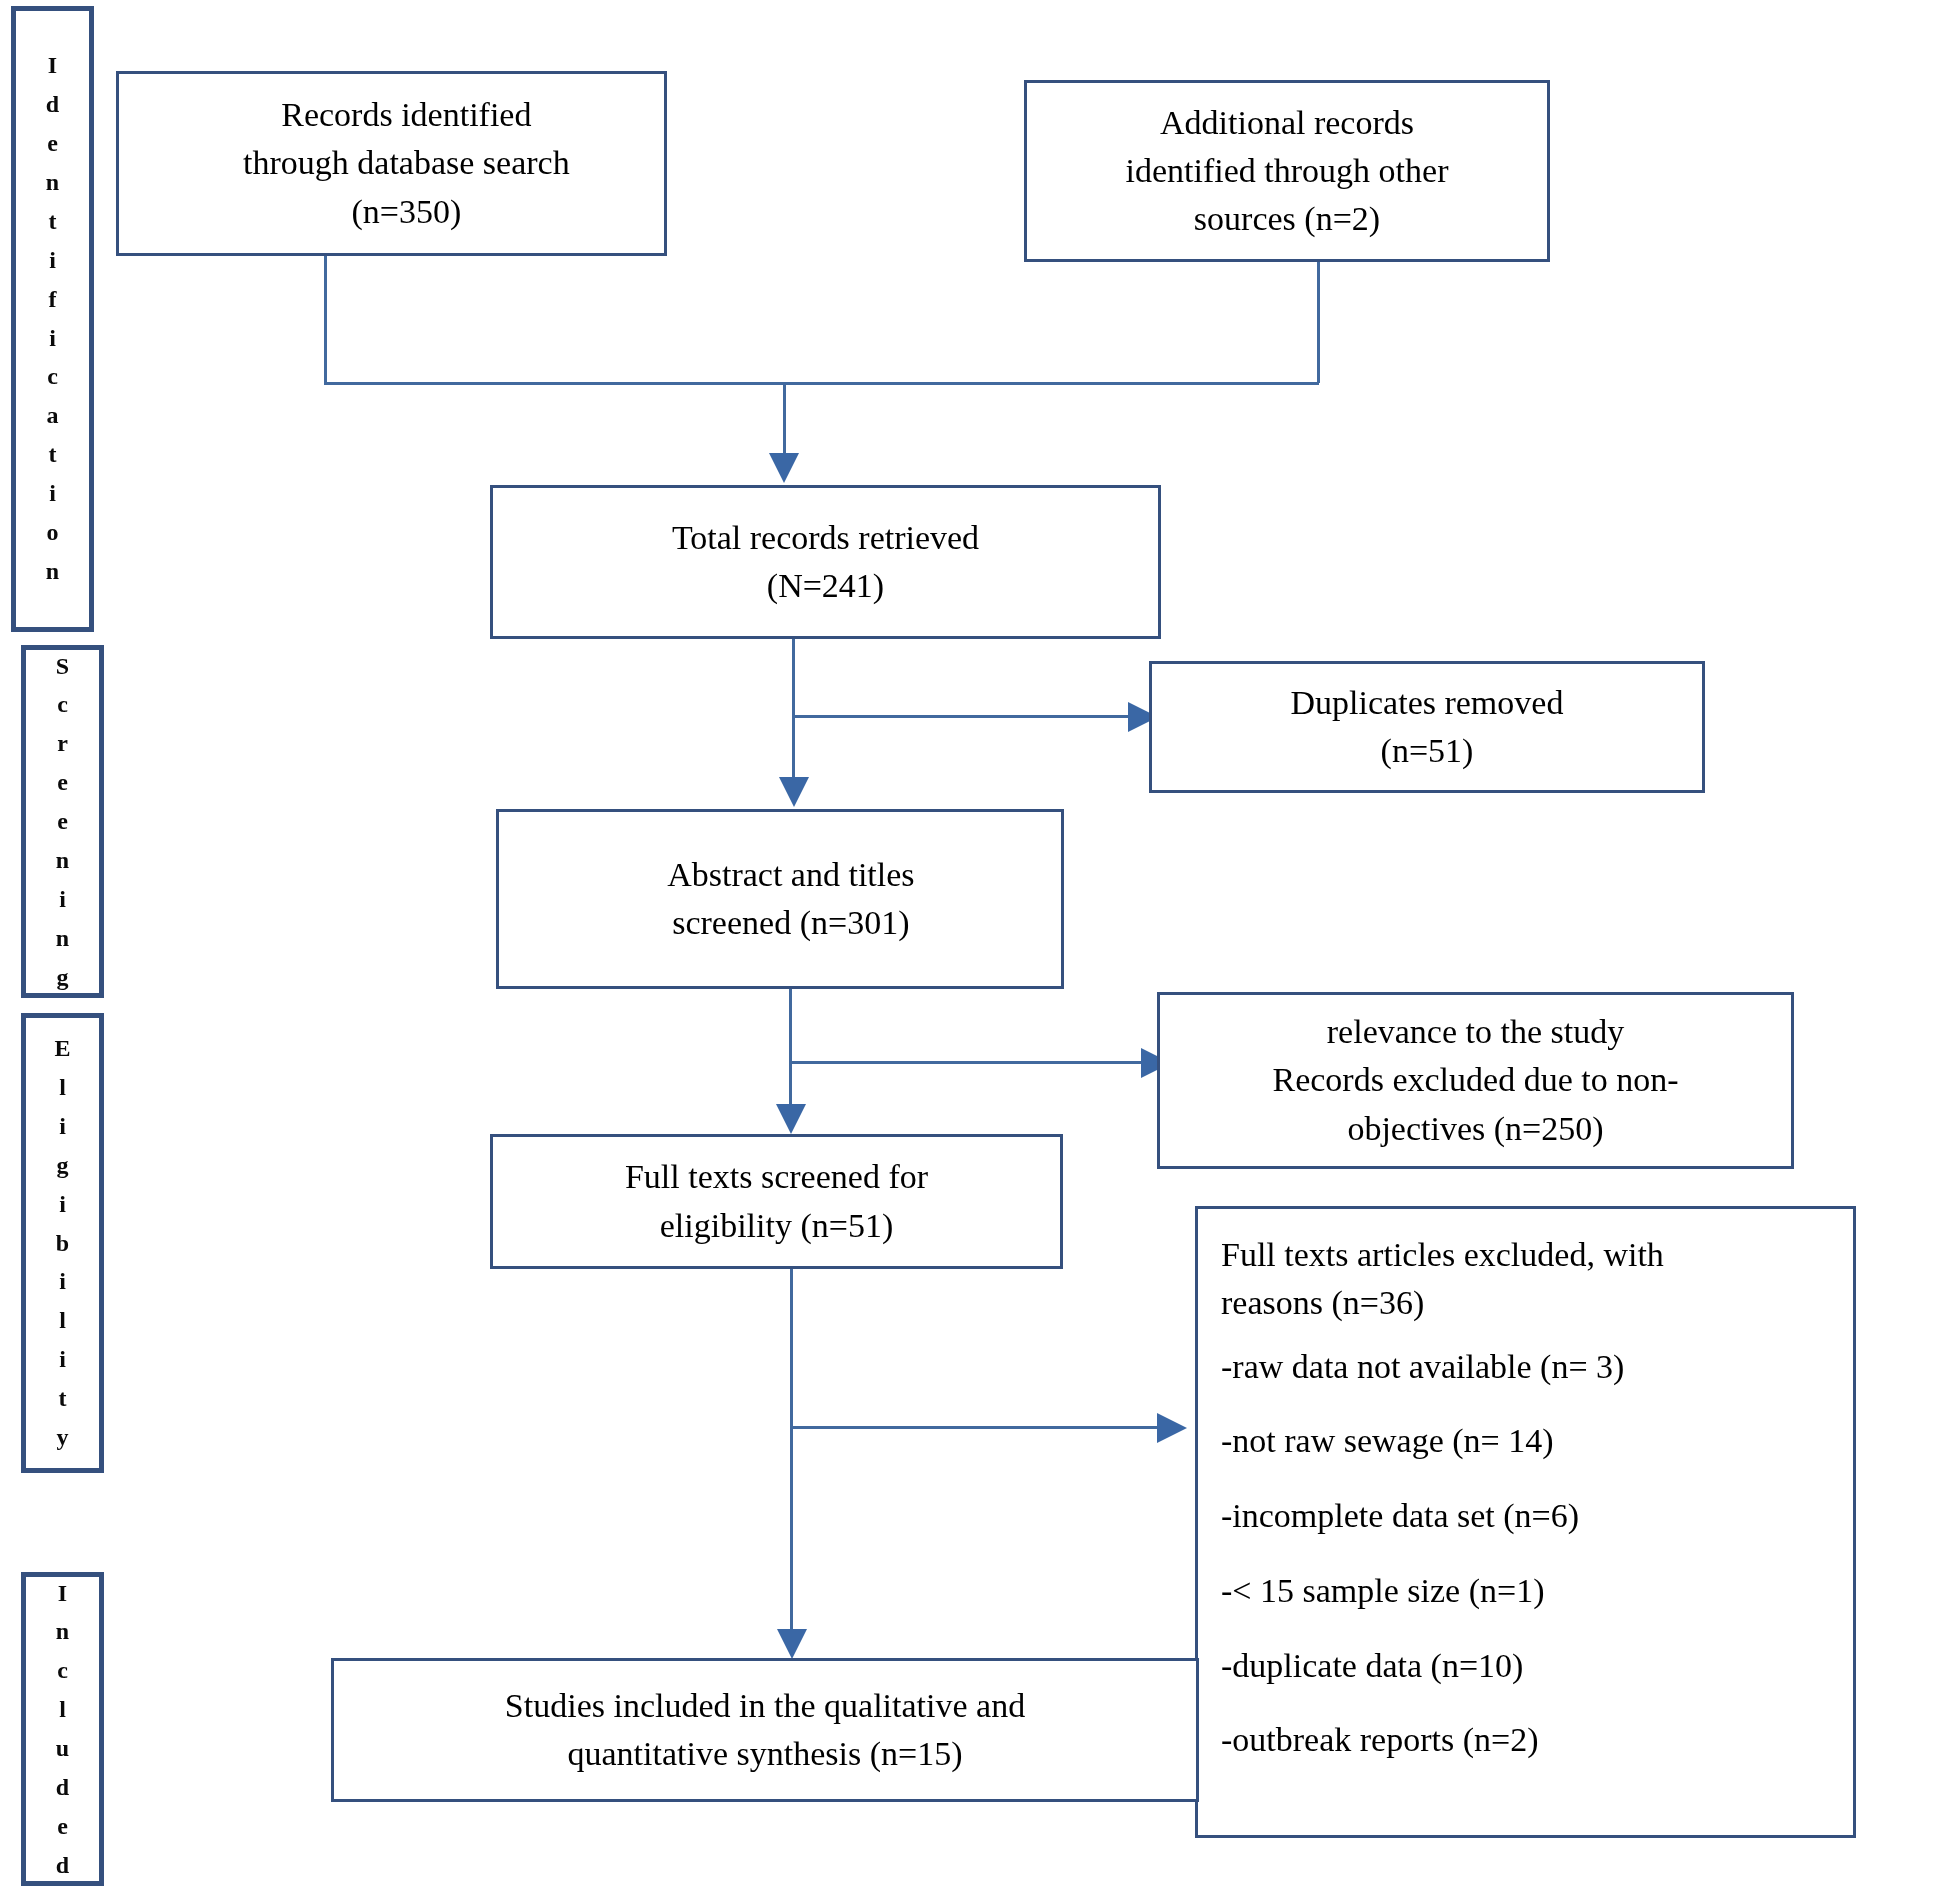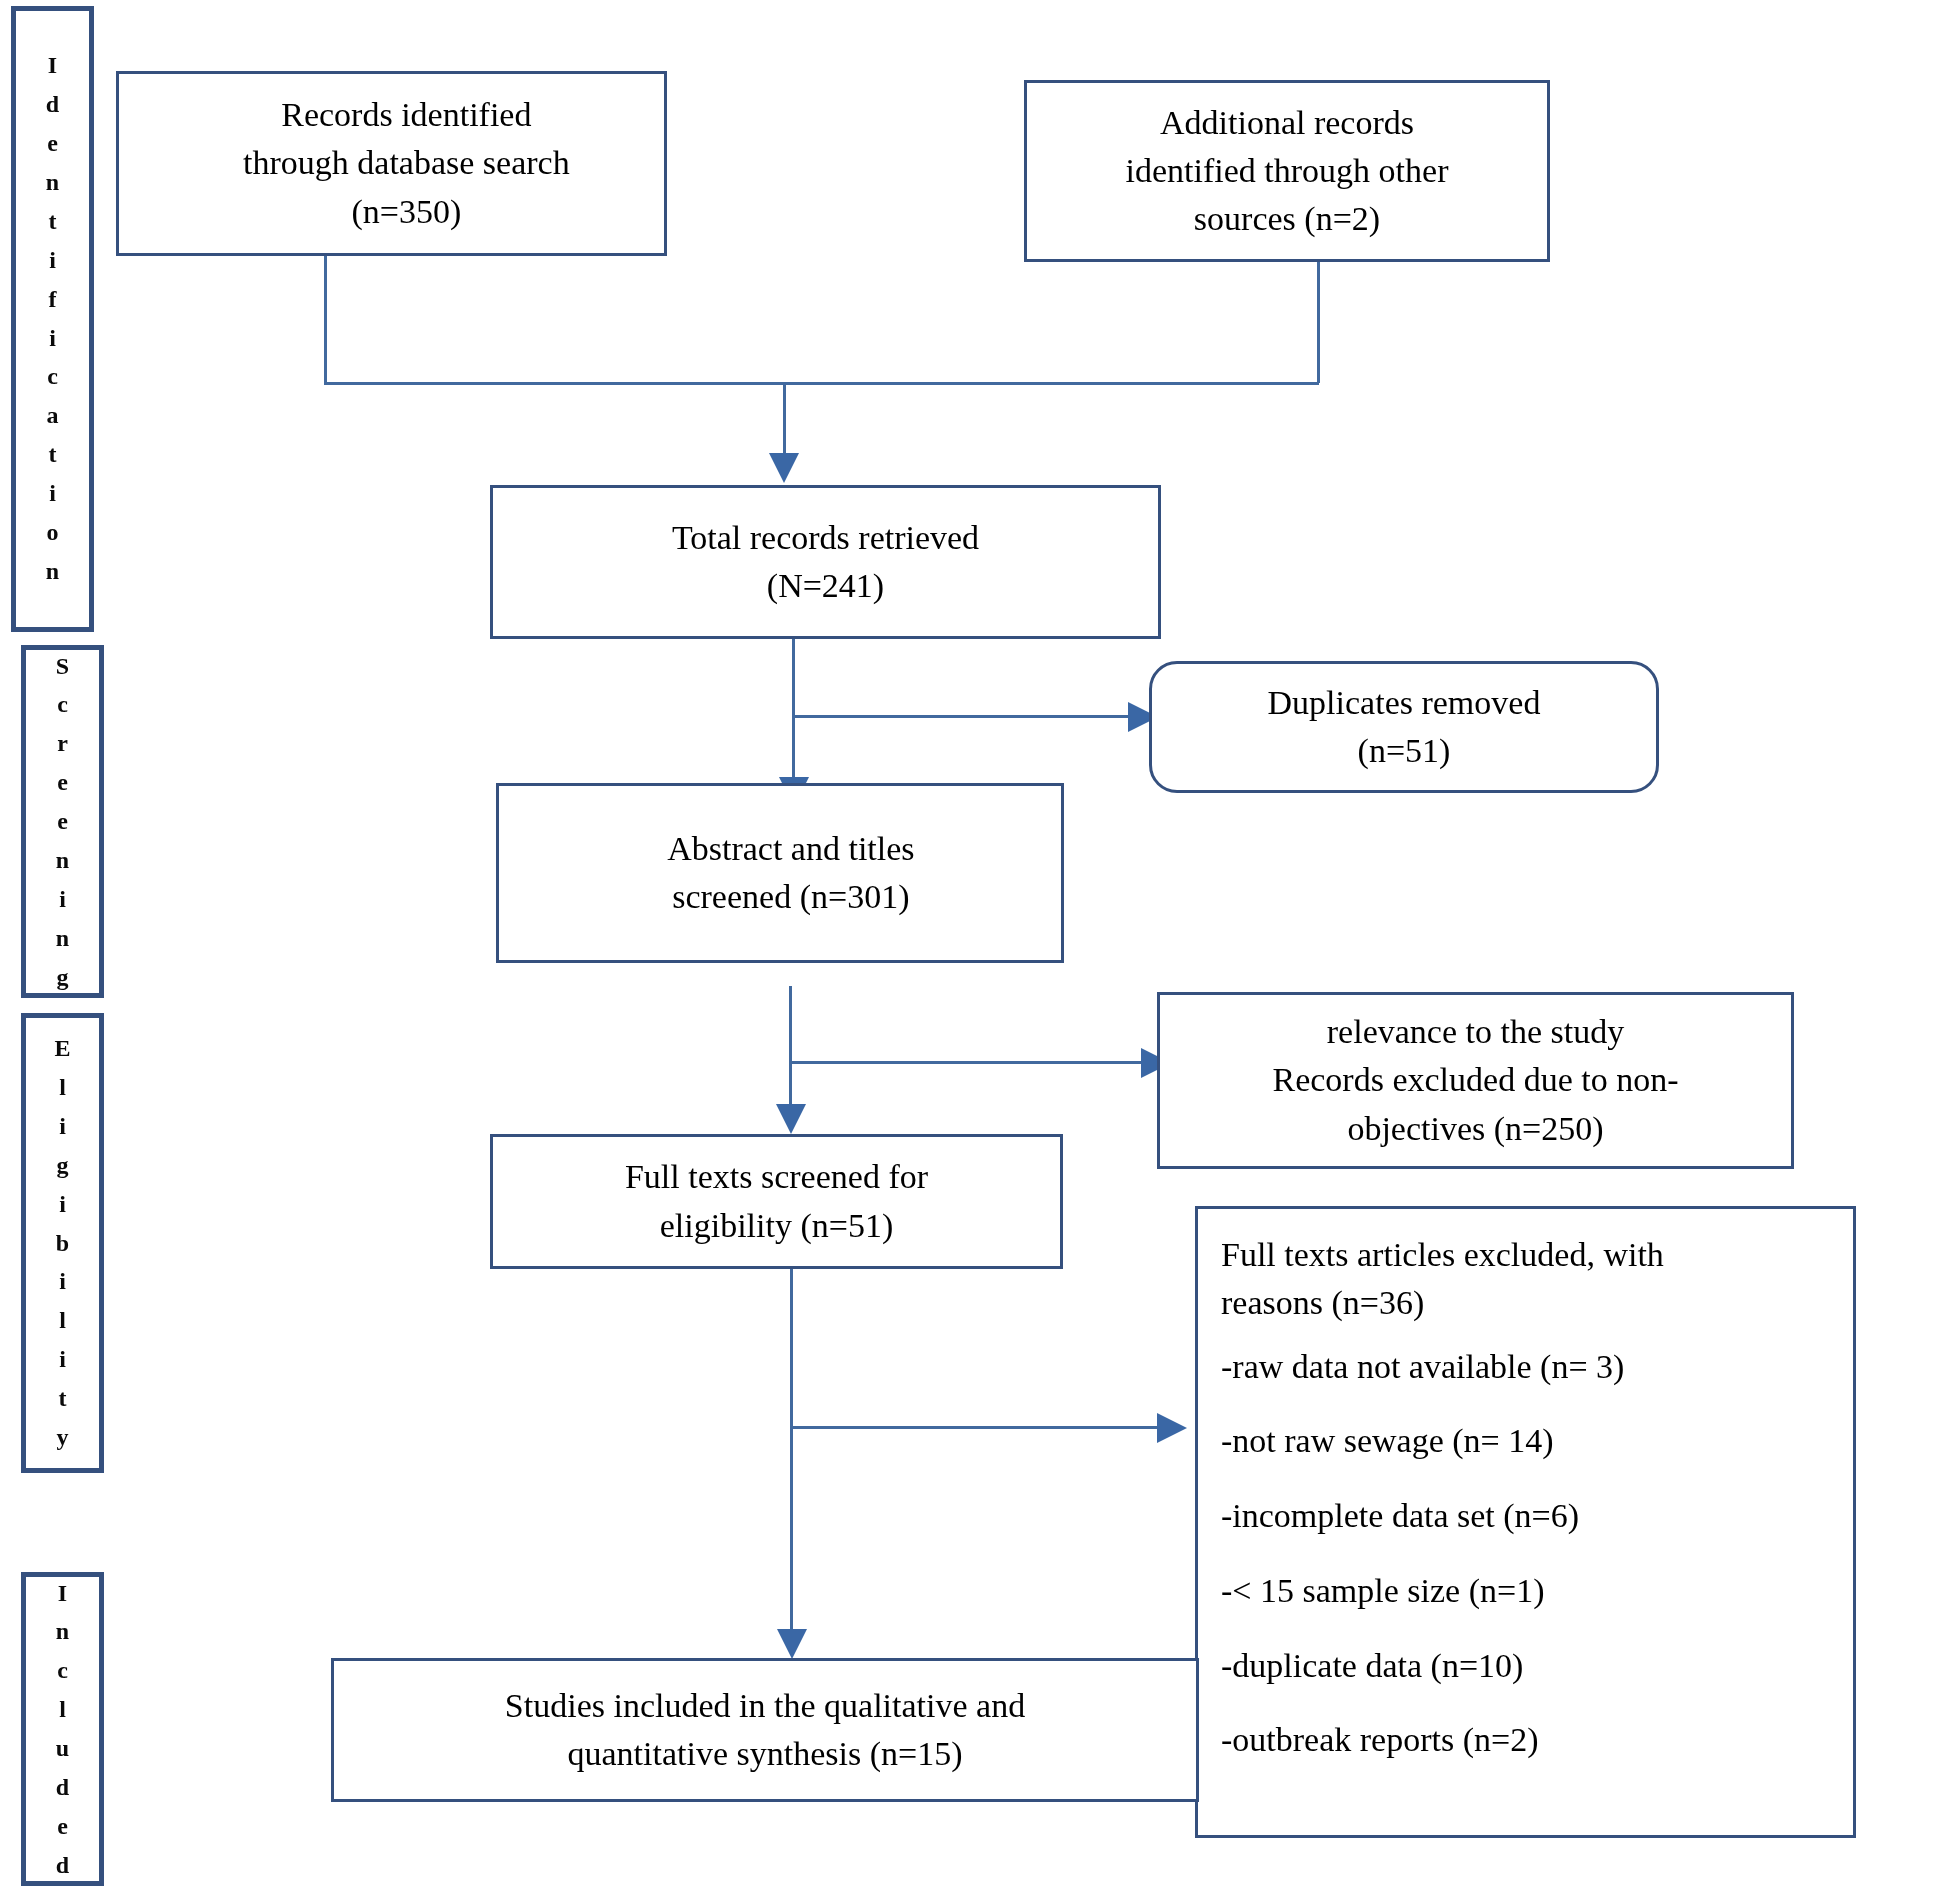--- a/index.html
+++ b/index.html
@@ -206,28 +206,28 @@
     </div>
   </div>
 
   <div class="node" style="left:490px; top:485px; width:671px; height:154px;">
     <div class="inner">
       <div>Total records retrieved</div>
       <div>(N=241)</div>
     </div>
   </div>
 
-  <div class="node" style="left:1149px; top:661px; width:510px; height:132px;border-radius:28px;">
+  <div class="node" style="left:1149px; top:661px; width:556px; height:132px;">
     <div class="inner">
       <div>Duplicates removed</div>
       <div>(n=51)</div>
     </div>
   </div>
 
-  <div class="node" style="left:496px; top:783px; width:568px; height:180px;padding-left:36px;">
+  <div class="node" style="left:496px; top:809px; width:568px; height:180px;padding-left:36px;">
     <div class="inner">
       <div>Abstract and titles</div>
       <div>screened (n=301)</div>
     </div>
   </div>
 
   <div class="node" style="left:1157px; top:992px; width:637px; height:177px;">
     <div class="inner">
       <div>relevance to the study</div>
       <div>Records excluded due to non-</div>

